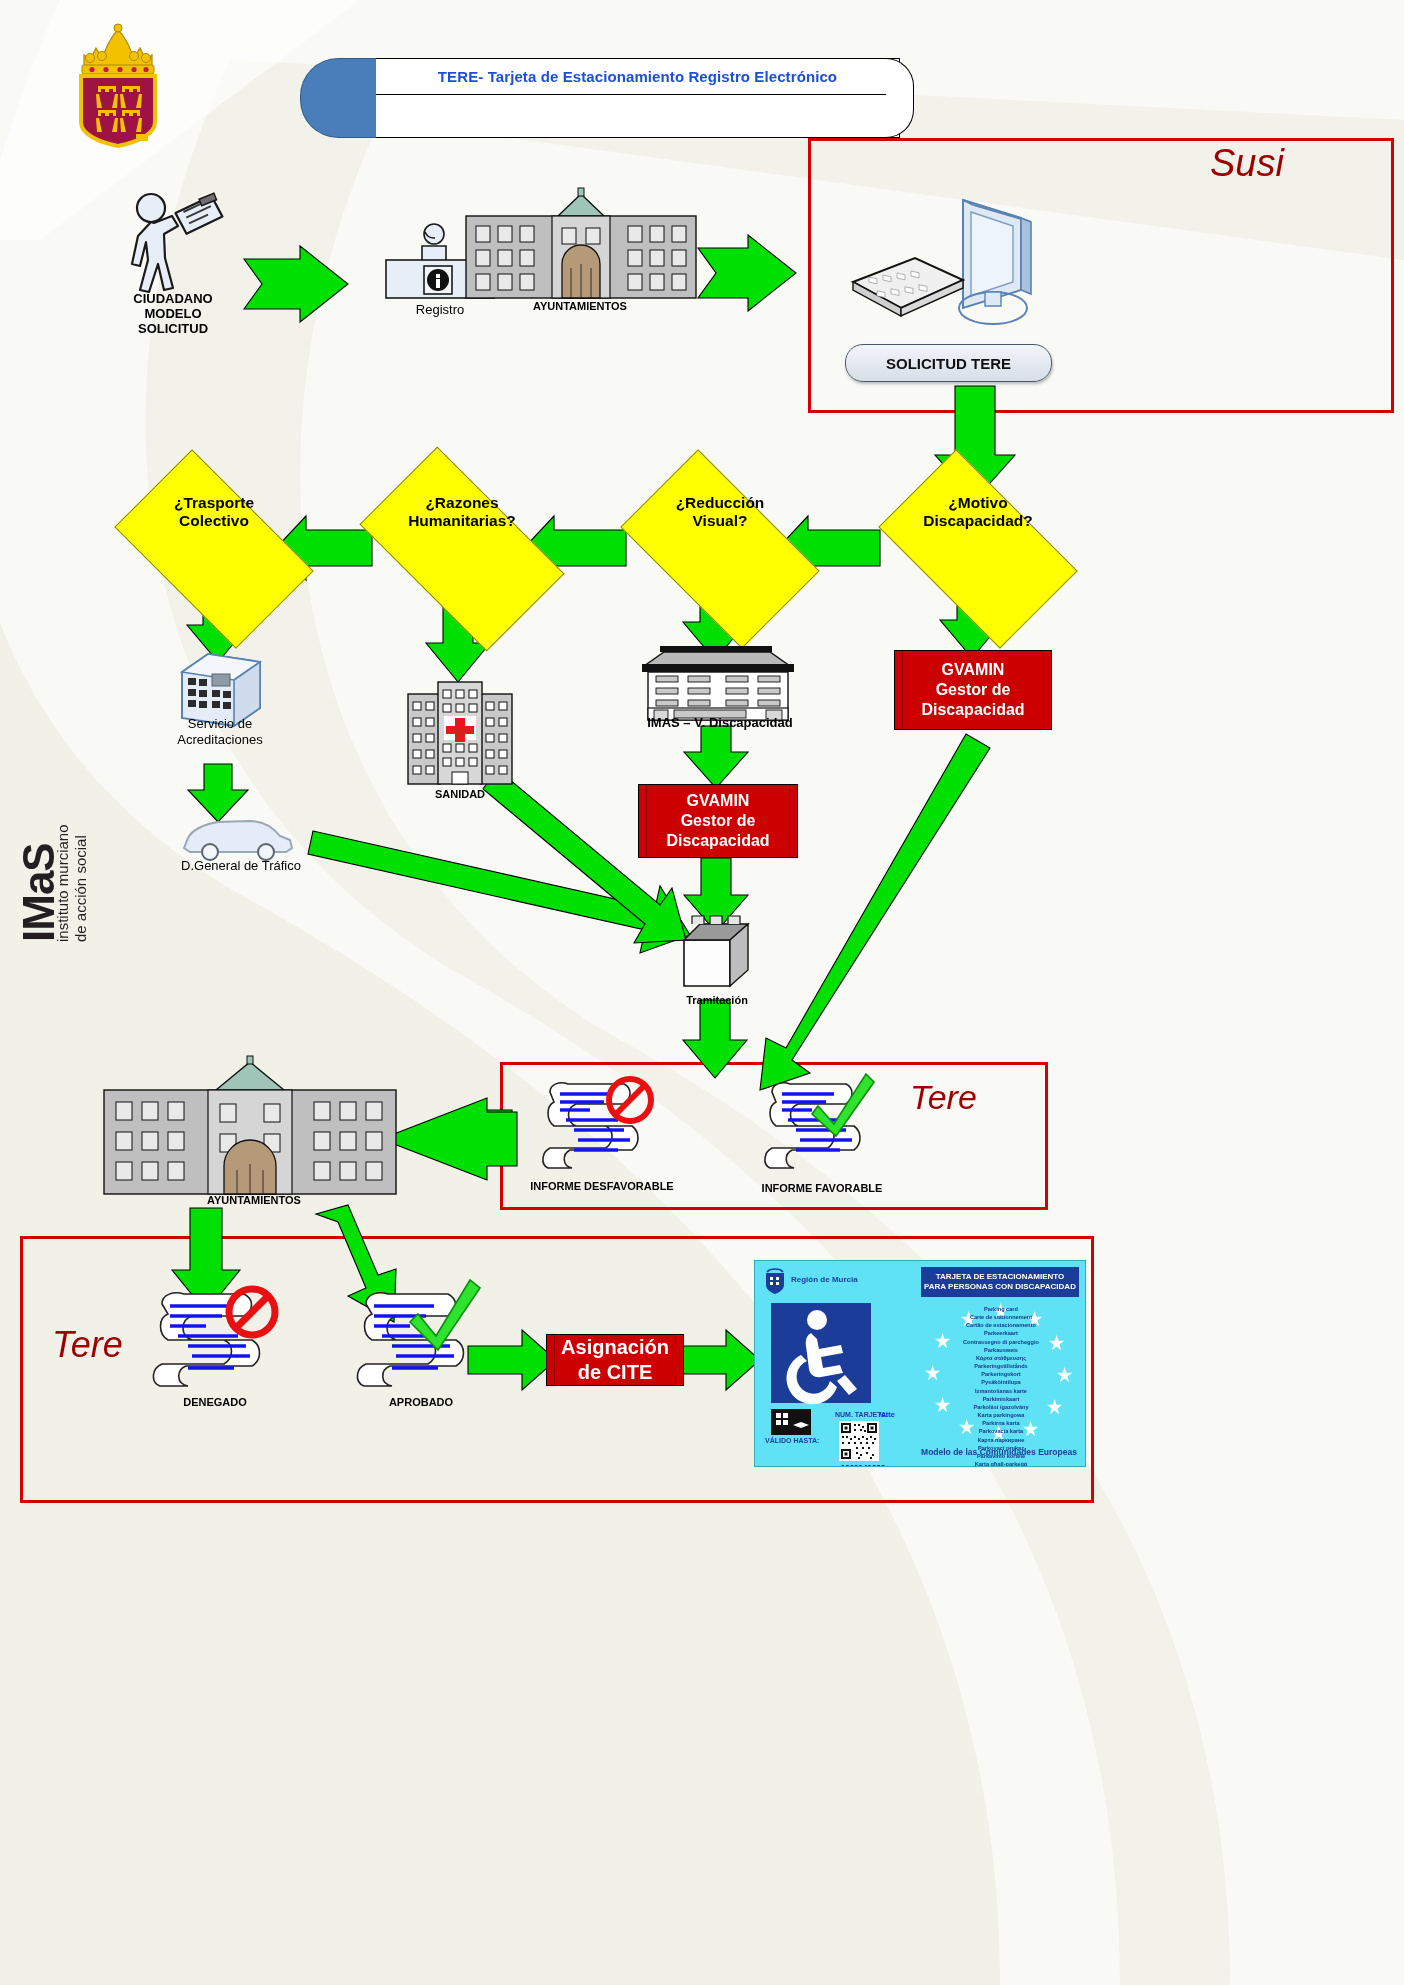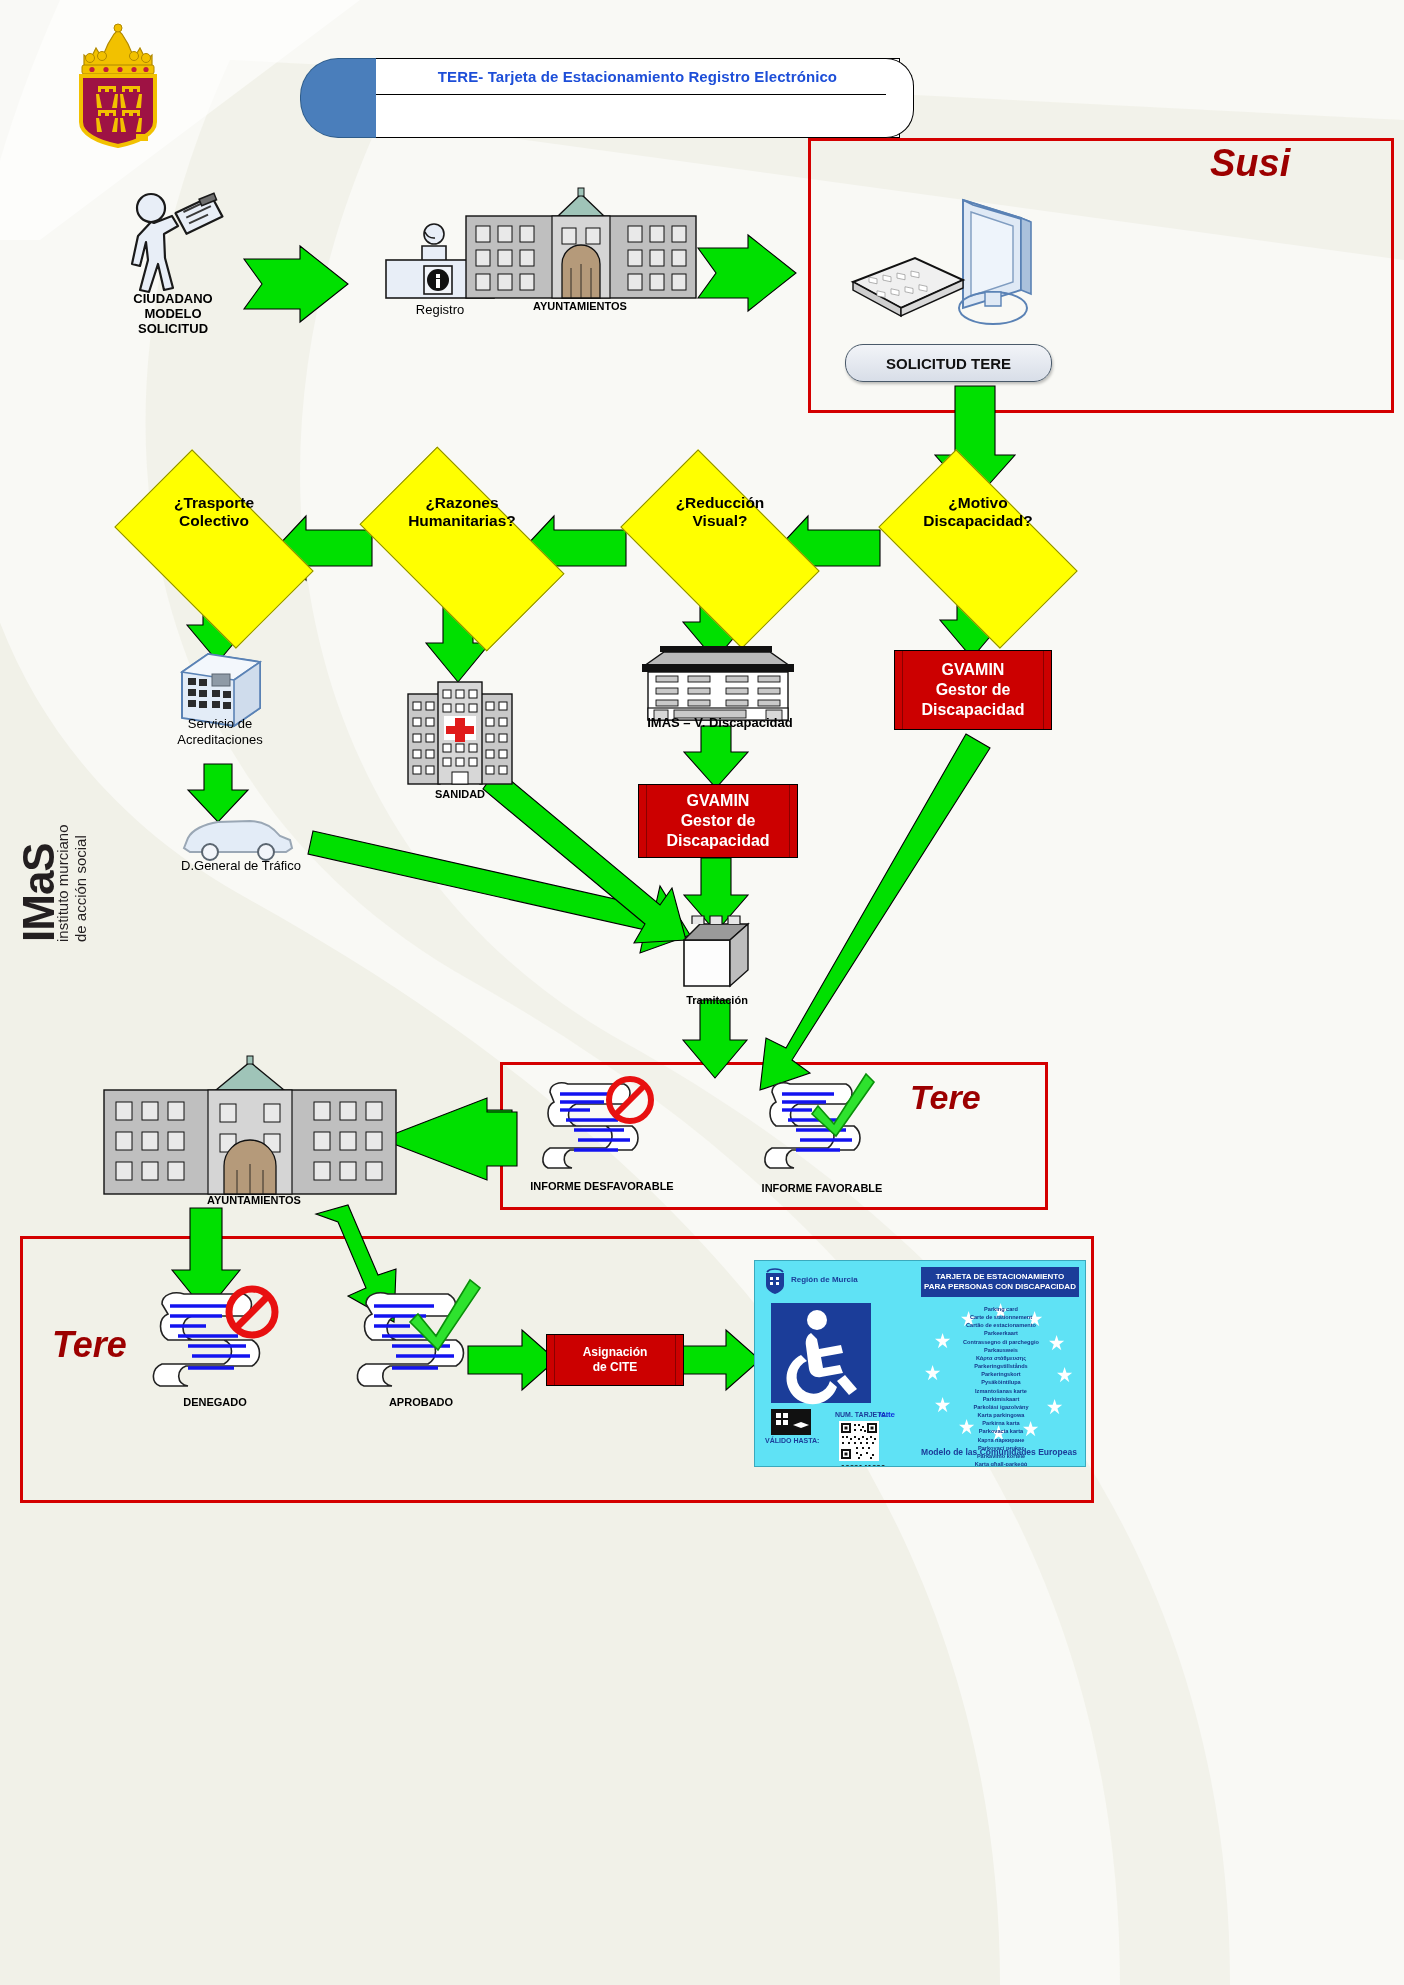--- a/index.html
+++ b/index.html
@@ -49,21 +49,21 @@
     transform:rotate(-90deg);transform-origin:left top;
     font-size:15px;color:#231f20;white-space:nowrap;line-height:1.15;
   }
 
   
   .red-panel{border:3px solid #d40000;box-sizing:border-box;z-index:1;}
   #panel-susi{left:808px;top:138px;width:586px;height:275px;}
   #panel-tere-mid{left:500px;top:1062px;width:548px;height:148px;}
   #panel-tere-bot{left:20px;top:1236px;width:1074px;height:267px;}
 
-  .panel-title{position:absolute;font-style:italic;font-weight:bold;
+  .panel-title{position:absolute;font-style:italic;font-weight:normal;
     color:#9c0000;z-index:5;}
   #susi-title{left:1210px;top:142px;font-size:38px;}
   #tere-mid-title{left:910px;top:1078px;font-size:34px;}
   #tere-bot-title{left:52px;top:1324px;font-size:36px;}
 
   
   .lbl{position:absolute;z-index:5;text-align:center;color:#000;}
   .lbl-bold-sm{font-size:13px;font-weight:bold;line-height:1.15;}
   .lbl-bold-xs{font-size:11px;font-weight:bold;line-height:1.15;}
   .lbl-reg{font-size:13px;line-height:1.2;}
@@ -649,21 +649,21 @@
       <line x1="26" y1="48" x2="86" y2="48"></line>
       <line x1="36" y1="58" x2="94" y2="58"></line>
       <line x1="40" y1="68" x2="98" y2="68"></line>
       <line x1="36" y1="80" x2="82" y2="80"></line>
     </g>
     <path d="M62,26 L80,48 L114,-8 L124,0 L82,62 L54,34 Z" fill="#2ee22e" stroke="#0a8f0a" stroke-width="1.6"></path>
   </svg>
 </div>
 <div class="lbl lbl-bold-xs" style="left:346px;top:1396px;width:150px;">APROBADO</div>
 
-<div class="redbox" style="left:546px;top:1334px;width:138px;height:52px;font-size:12px;">
+<div class="redbox" style="left:546px;top:1334px;width:138px;height:52px;font-size:20px;">
   <span>
     <span>Asignación</span><br>
     <span>de CITE</span>
   </span>
 </div>
 
 <div class="abs" style="left:754px;top:1260px;width:330px;height:205px;background:#5fe2f5;
      border:1px solid #3aa9bd;z-index:4;overflow:hidden;">
 
   <div class="abs" style="left:8px;top:6px;width:24px;height:28px;">

